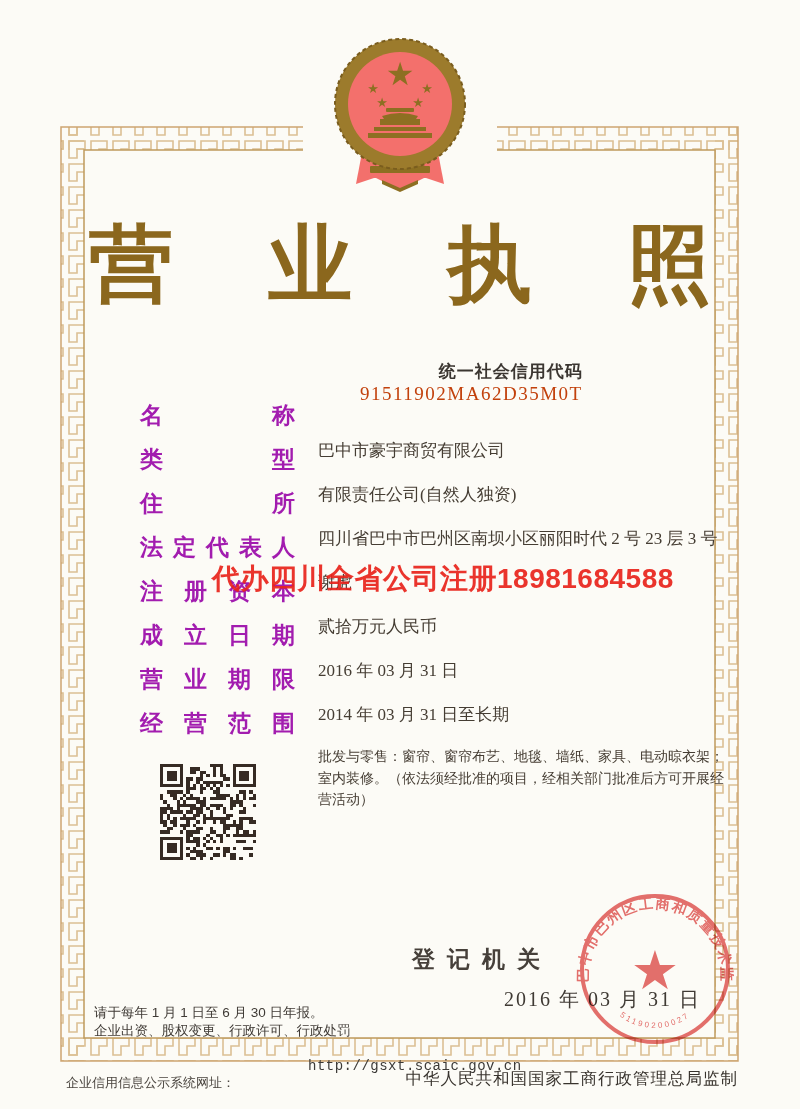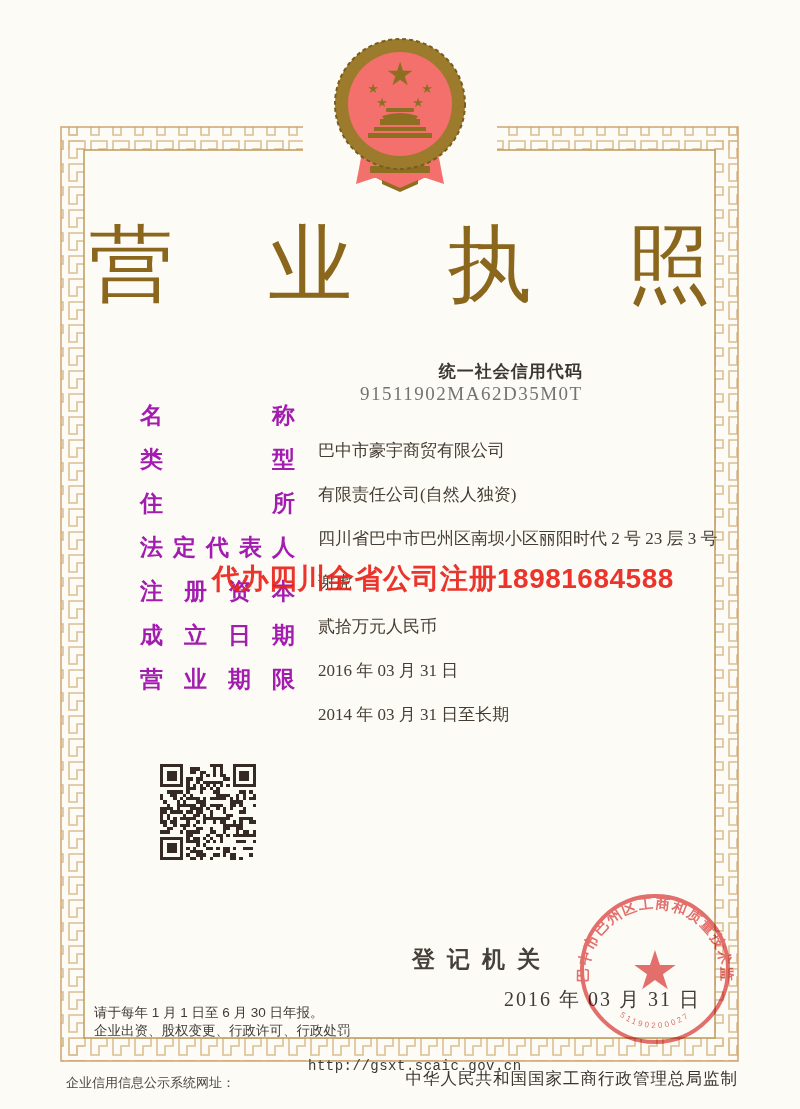--- a/index.html
+++ b/index.html
@@ -13,28 +13,28 @@
 
   
   #frame-svg{left:0;top:0;width:800px;height:1109px;}
 
   
   #emblem{left:312px;top:30px;width:176px;height:174px;}
 
   
   #title{
     left:0;top:208px;width:800px;text-align:center;
-    font-size:84px;font-weight:normal;letter-spacing:36px;text-indent:36px;
+    font-size:84px;font-weight:bold;letter-spacing:36px;text-indent:36px;
     color:#8b671d;white-space:nowrap;
   }
 
   
   #credit-line{left:344px;top:360px;display:flex;align-items:flex-end;white-space:nowrap;flex-direction:column;}
   #credit-label{font-size:17px;font-weight:bold;color:#3b3631;letter-spacing:1px;}
-  #credit-value{font-size:19px;margin-left:16px;color:#737373;
+  #credit-value{font-size:19px;margin-left:16px;color:#c2410c;
     font-family:"Liberation Serif",serif;letter-spacing:1.5px;}
 
   
   #fields{left:140px;top:402px;width:585px;}
   .field-row{display:flex;align-items:flex-start;height:44px;}
   .field-row.tall{height:auto;}
   .field-label{
     width:155px;flex:0 0 155px;
     font-size:23px;font-weight:bold;color:#a21caf;
     text-align:justify;text-align-last:justify;line-height:1.15;
@@ -163,20 +163,24 @@
     <div class="field-label">注 册 资 本</div>
     <div class="field-value">贰拾万元人民币</div>
   </div>
   <div class="field-row">
     <div class="field-label">成 立 日 期</div>
     <div class="field-value">2016 年 03 月 31 日</div>
   </div>
   <div class="field-row">
     <div class="field-label">营 业 期 限</div>
     <div class="field-value">2014 年 03 月 31 日至长期</div>
+  </div>
+  <div class="field-row tall">
+    <div class="field-label">经 营 范 围</div>
+    <div class="field-value">批发与零售：窗帘、窗帘布艺、地毯、墙纸、家具、电动晾衣架；室内装修。（依法须经批准的项目，经相关部门批准后方可开展经营活动）</div>
   </div>
 </div>
 
 <div id="watermark" class="abs">代办四川全省公司注册18981684588</div>
 
 <svg id="qr" class="abs" xmlns="http://www.w3.org/2000/svg" viewBox="0 0 29 29" shape-rendering="crispEdges">
     <path d="M0 0h1v1h-1zM1 0h1v1h-1zM2 0h1v1h-1zM3 0h1v1h-1zM4 0h1v1h-1zM5 0h1v1h-1zM6 0h1v1h-1zM0 1h1v1h-1zM6 1h1v1h-1zM0 2h1v1h-1zM2 2h1v1h-1zM3 2h1v1h-1zM4 2h1v1h-1zM6 2h1v1h-1zM0 3h1v1h-1zM2 3h1v1h-1zM3 3h1v1h-1zM4 3h1v1h-1zM6 3h1v1h-1zM0 4h1v1h-1zM2 4h1v1h-1zM3 4h1v1h-1zM4 4h1v1h-1zM6 4h1v1h-1zM0 5h1v1h-1zM6 5h1v1h-1zM0 6h1v1h-1zM1 6h1v1h-1zM2 6h1v1h-1zM3 6h1v1h-1zM4 6h1v1h-1zM5 6h1v1h-1zM6 6h1v1h-1zM22 0h1v1h-1zM23 0h1v1h-1zM24 0h1v1h-1zM25 0h1v1h-1zM26 0h1v1h-1zM27 0h1v1h-1zM28 0h1v1h-1zM22 1h1v1h-1zM28 1h1v1h-1zM22 2h1v1h-1zM24 2h1v1h-1zM25 2h1v1h-1zM26 2h1v1h-1zM28 2h1v1h-1zM22 3h1v1h-1zM24 3h1v1h-1zM25 3h1v1h-1zM26 3h1v1h-1zM28 3h1v1h-1zM22 4h1v1h-1zM24 4h1v1h-1zM25 4h1v1h-1zM26 4h1v1h-1zM28 4h1v1h-1zM22 5h1v1h-1zM28 5h1v1h-1zM22 6h1v1h-1zM23 6h1v1h-1zM24 6h1v1h-1zM25 6h1v1h-1zM26 6h1v1h-1zM27 6h1v1h-1zM28 6h1v1h-1zM0 22h1v1h-1zM1 22h1v1h-1zM2 22h1v1h-1zM3 22h1v1h-1zM4 22h1v1h-1zM5 22h1v1h-1zM6 22h1v1h-1zM0 23h1v1h-1zM6 23h1v1h-1zM0 24h1v1h-1zM2 24h1v1h-1zM3 24h1v1h-1zM4 24h1v1h-1zM6 24h1v1h-1zM0 25h1v1h-1zM2 25h1v1h-1zM3 25h1v1h-1zM4 25h1v1h-1zM6 25h1v1h-1zM0 26h1v1h-1zM2 26h1v1h-1zM3 26h1v1h-1zM4 26h1v1h-1zM6 26h1v1h-1zM0 27h1v1h-1zM6 27h1v1h-1zM0 28h1v1h-1zM1 28h1v1h-1zM2 28h1v1h-1zM3 28h1v1h-1zM4 28h1v1h-1zM5 28h1v1h-1zM6 28h1v1h-1zM15 0h1v1h-1zM16 0h1v1h-1zM17 0h1v1h-1zM18 0h1v1h-1zM9 1h1v1h-1zM10 1h1v1h-1zM11 1h1v1h-1zM16 1h1v1h-1zM18 1h1v1h-1zM9 2h1v1h-1zM10 2h1v1h-1zM12 2h1v1h-1zM13 2h1v1h-1zM16 2h1v1h-1zM18 2h1v1h-1zM12 3h1v1h-1zM14 3h1v1h-1zM16 3h1v1h-1zM18 3h1v1h-1zM19 3h1v1h-1zM8 4h1v1h-1zM9 4h1v1h-1zM11 4h1v1h-1zM12 4h1v1h-1zM19 4h1v1h-1zM20 4h1v1h-1zM8 5h1v1h-1zM11 5h1v1h-1zM13 5h1v1h-1zM14 5h1v1h-1zM15 5h1v1h-1zM16 5h1v1h-1zM17 5h1v1h-1zM18 5h1v1h-1zM8 6h1v1h-1zM10 6h1v1h-1zM12 6h1v1h-1zM14 6h1v1h-1zM16 6h1v1h-1zM18 6h1v1h-1zM20 6h1v1h-1zM8 7h1v1h-1zM9 7h1v1h-1zM10 7h1v1h-1zM12 7h1v1h-1zM13 7h1v1h-1zM15 7h1v1h-1zM17 7h1v1h-1zM2 8h1v1h-1zM3 8h1v1h-1zM4 8h1v1h-1zM5 8h1v1h-1zM6 8h1v1h-1zM8 8h1v1h-1zM12 8h1v1h-1zM16 8h1v1h-1zM17 8h1v1h-1zM24 8h1v1h-1zM25 8h1v1h-1zM27 8h1v1h-1zM0 9h1v1h-1zM3 9h1v1h-1zM4 9h1v1h-1zM7 9h1v1h-1zM9 9h1v1h-1zM17 9h1v1h-1zM18 9h1v1h-1zM19 9h1v1h-1zM20 9h1v1h-1zM23 9h1v1h-1zM25 9h1v1h-1zM28 9h1v1h-1zM0 10h1v1h-1zM4 10h1v1h-1zM6 10h1v1h-1zM8 10h1v1h-1zM9 10h1v1h-1zM10 10h1v1h-1zM11 10h1v1h-1zM13 10h1v1h-1zM15 10h1v1h-1zM16 10h1v1h-1zM17 10h1v1h-1zM18 10h1v1h-1zM19 10h1v1h-1zM21 10h1v1h-1zM23 10h1v1h-1zM25 10h1v1h-1zM27 10h1v1h-1zM28 10h1v1h-1zM1 11h1v1h-1zM5 11h1v1h-1zM7 11h1v1h-1zM11 11h1v1h-1zM12 11h1v1h-1zM13 11h1v1h-1zM21 11h1v1h-1zM22 11h1v1h-1zM23 11h1v1h-1zM24 11h1v1h-1zM2 12h1v1h-1zM5 12h1v1h-1zM6 12h1v1h-1zM7 12h1v1h-1zM8 12h1v1h-1zM9 12h1v1h-1zM10 12h1v1h-1zM12 12h1v1h-1zM13 12h1v1h-1zM15 12h1v1h-1zM16 12h1v1h-1zM17 12h1v1h-1zM18 12h1v1h-1zM21 12h1v1h-1zM22 12h1v1h-1zM24 12h1v1h-1zM28 12h1v1h-1zM0 13h1v1h-1zM1 13h1v1h-1zM2 13h1v1h-1zM3 13h1v1h-1zM5 13h1v1h-1zM9 13h1v1h-1zM10 13h1v1h-1zM11 13h1v1h-1zM12 13h1v1h-1zM14 13h1v1h-1zM17 13h1v1h-1zM19 13h1v1h-1zM21 13h1v1h-1zM25 13h1v1h-1zM0 14h1v1h-1zM1 14h1v1h-1zM3 14h1v1h-1zM4 14h1v1h-1zM5 14h1v1h-1zM6 14h1v1h-1zM8 14h1v1h-1zM9 14h1v1h-1zM11 14h1v1h-1zM12 14h1v1h-1zM15 14h1v1h-1zM19 14h1v1h-1zM24 14h1v1h-1zM25 14h1v1h-1zM0 15h1v1h-1zM2 15h1v1h-1zM7 15h1v1h-1zM10 15h1v1h-1zM11 15h1v1h-1zM13 15h1v1h-1zM15 15h1v1h-1zM20 15h1v1h-1zM21 15h1v1h-1zM0 16h1v1h-1zM2 16h1v1h-1zM4 16h1v1h-1zM6 16h1v1h-1zM7 16h1v1h-1zM8 16h1v1h-1zM9 16h1v1h-1zM10 16h1v1h-1zM13 16h1v1h-1zM14 16h1v1h-1zM15 16h1v1h-1zM16 16h1v1h-1zM17 16h1v1h-1zM18 16h1v1h-1zM19 16h1v1h-1zM20 16h1v1h-1zM24 16h1v1h-1zM25 16h1v1h-1zM26 16h1v1h-1zM27 16h1v1h-1zM0 17h1v1h-1zM1 17h1v1h-1zM3 17h1v1h-1zM4 17h1v1h-1zM8 17h1v1h-1zM11 17h1v1h-1zM13 17h1v1h-1zM16 17h1v1h-1zM18 17h1v1h-1zM19 17h1v1h-1zM22 17h1v1h-1zM24 17h1v1h-1zM27 17h1v1h-1zM28 17h1v1h-1zM1 18h1v1h-1zM4 18h1v1h-1zM6 18h1v1h-1zM7 18h1v1h-1zM8 18h1v1h-1zM10 18h1v1h-1zM19 18h1v1h-1zM20 18h1v1h-1zM21 18h1v1h-1zM22 18h1v1h-1zM23 18h1v1h-1zM24 18h1v1h-1zM2 19h1v1h-1zM3 19h1v1h-1zM7 19h1v1h-1zM11 19h1v1h-1zM12 19h1v1h-1zM15 19h1v1h-1zM19 19h1v1h-1zM20 19h1v1h-1zM23 19h1v1h-1zM24 19h1v1h-1zM0 20h1v1h-1zM1 20h1v1h-1zM2 20h1v1h-1zM6 20h1v1h-1zM8 20h1v1h-1zM9 20h1v1h-1zM10 20h1v1h-1zM11 20h1v1h-1zM15 20h1v1h-1zM16 20h1v1h-1zM19 20h1v1h-1zM23 20h1v1h-1zM25 20h1v1h-1zM26 20h1v1h-1zM28 20h1v1h-1zM8 21h1v1h-1zM9 21h1v1h-1zM14 21h1v1h-1zM17 21h1v1h-1zM18 21h1v1h-1zM20 21h1v1h-1zM22 21h1v1h-1zM23 21h1v1h-1zM24 21h1v1h-1zM25 21h1v1h-1zM26 21h1v1h-1zM27 21h1v1h-1zM28 21h1v1h-1zM8 22h1v1h-1zM10 22h1v1h-1zM11 22h1v1h-1zM13 22h1v1h-1zM15 22h1v1h-1zM18 22h1v1h-1zM8 23h1v1h-1zM9 23h1v1h-1zM10 23h1v1h-1zM11 23h1v1h-1zM14 23h1v1h-1zM16 23h1v1h-1zM18 23h1v1h-1zM23 23h1v1h-1zM24 23h1v1h-1zM25 23h1v1h-1zM28 23h1v1h-1zM11 24h1v1h-1zM13 24h1v1h-1zM8 25h1v1h-1zM10 25h1v1h-1zM14 25h1v1h-1zM15 25h1v1h-1zM17 25h1v1h-1zM19 25h1v1h-1zM20 25h1v1h-1zM22 25h1v1h-1zM25 25h1v1h-1zM26 25h1v1h-1zM27 25h1v1h-1zM9 26h1v1h-1zM10 26h1v1h-1zM11 26h1v1h-1zM12 26h1v1h-1zM19 26h1v1h-1zM20 26h1v1h-1zM8 27h1v1h-1zM11 27h1v1h-1zM12 27h1v1h-1zM13 27h1v1h-1zM16 27h1v1h-1zM17 27h1v1h-1zM19 27h1v1h-1zM21 27h1v1h-1zM22 27h1v1h-1zM27 27h1v1h-1zM9 28h1v1h-1zM10 28h1v1h-1zM12 28h1v1h-1zM15 28h1v1h-1zM21 28h1v1h-1zM22 28h1v1h-1zM24 28h1v1h-1z" fill="#362b24"></path>
   </svg>
 
 <div id="reg-label" class="abs">登 记 机 关</div>

